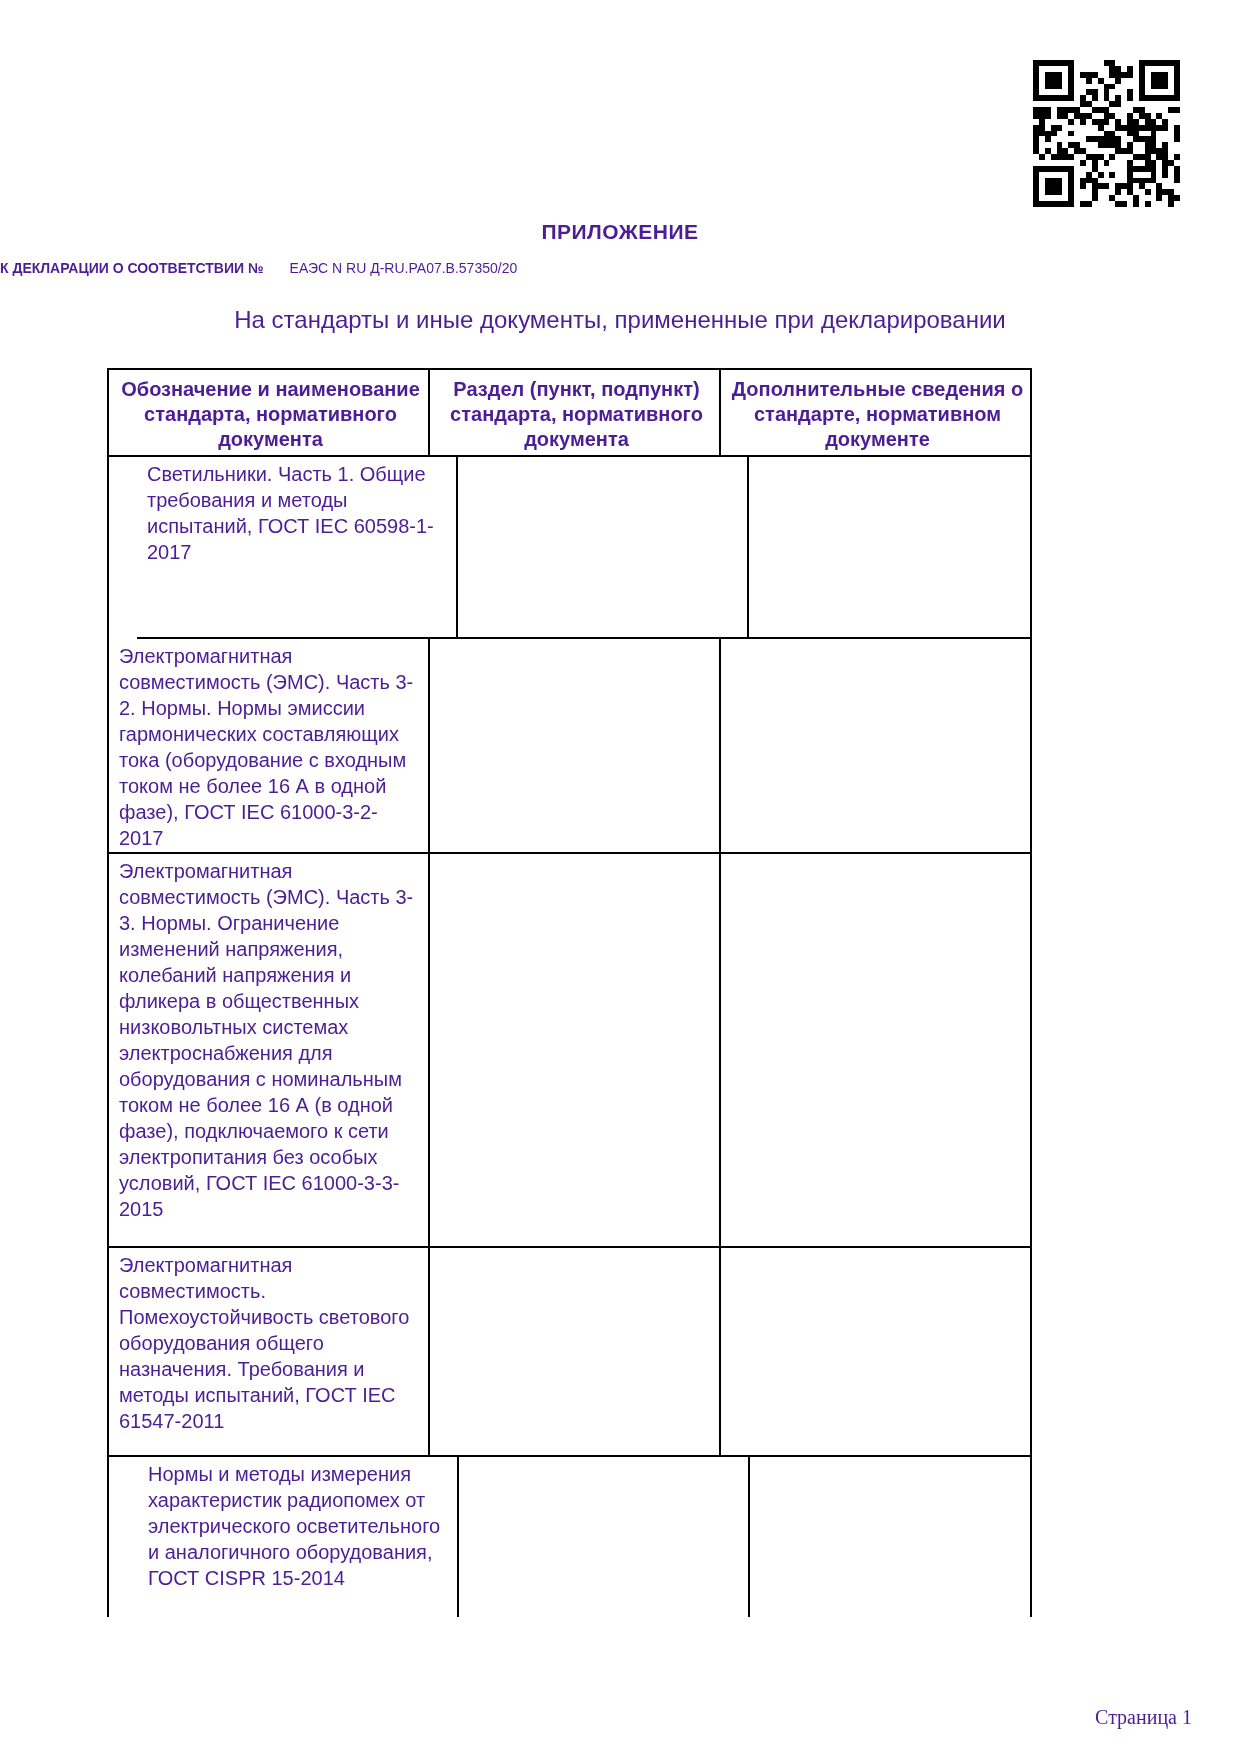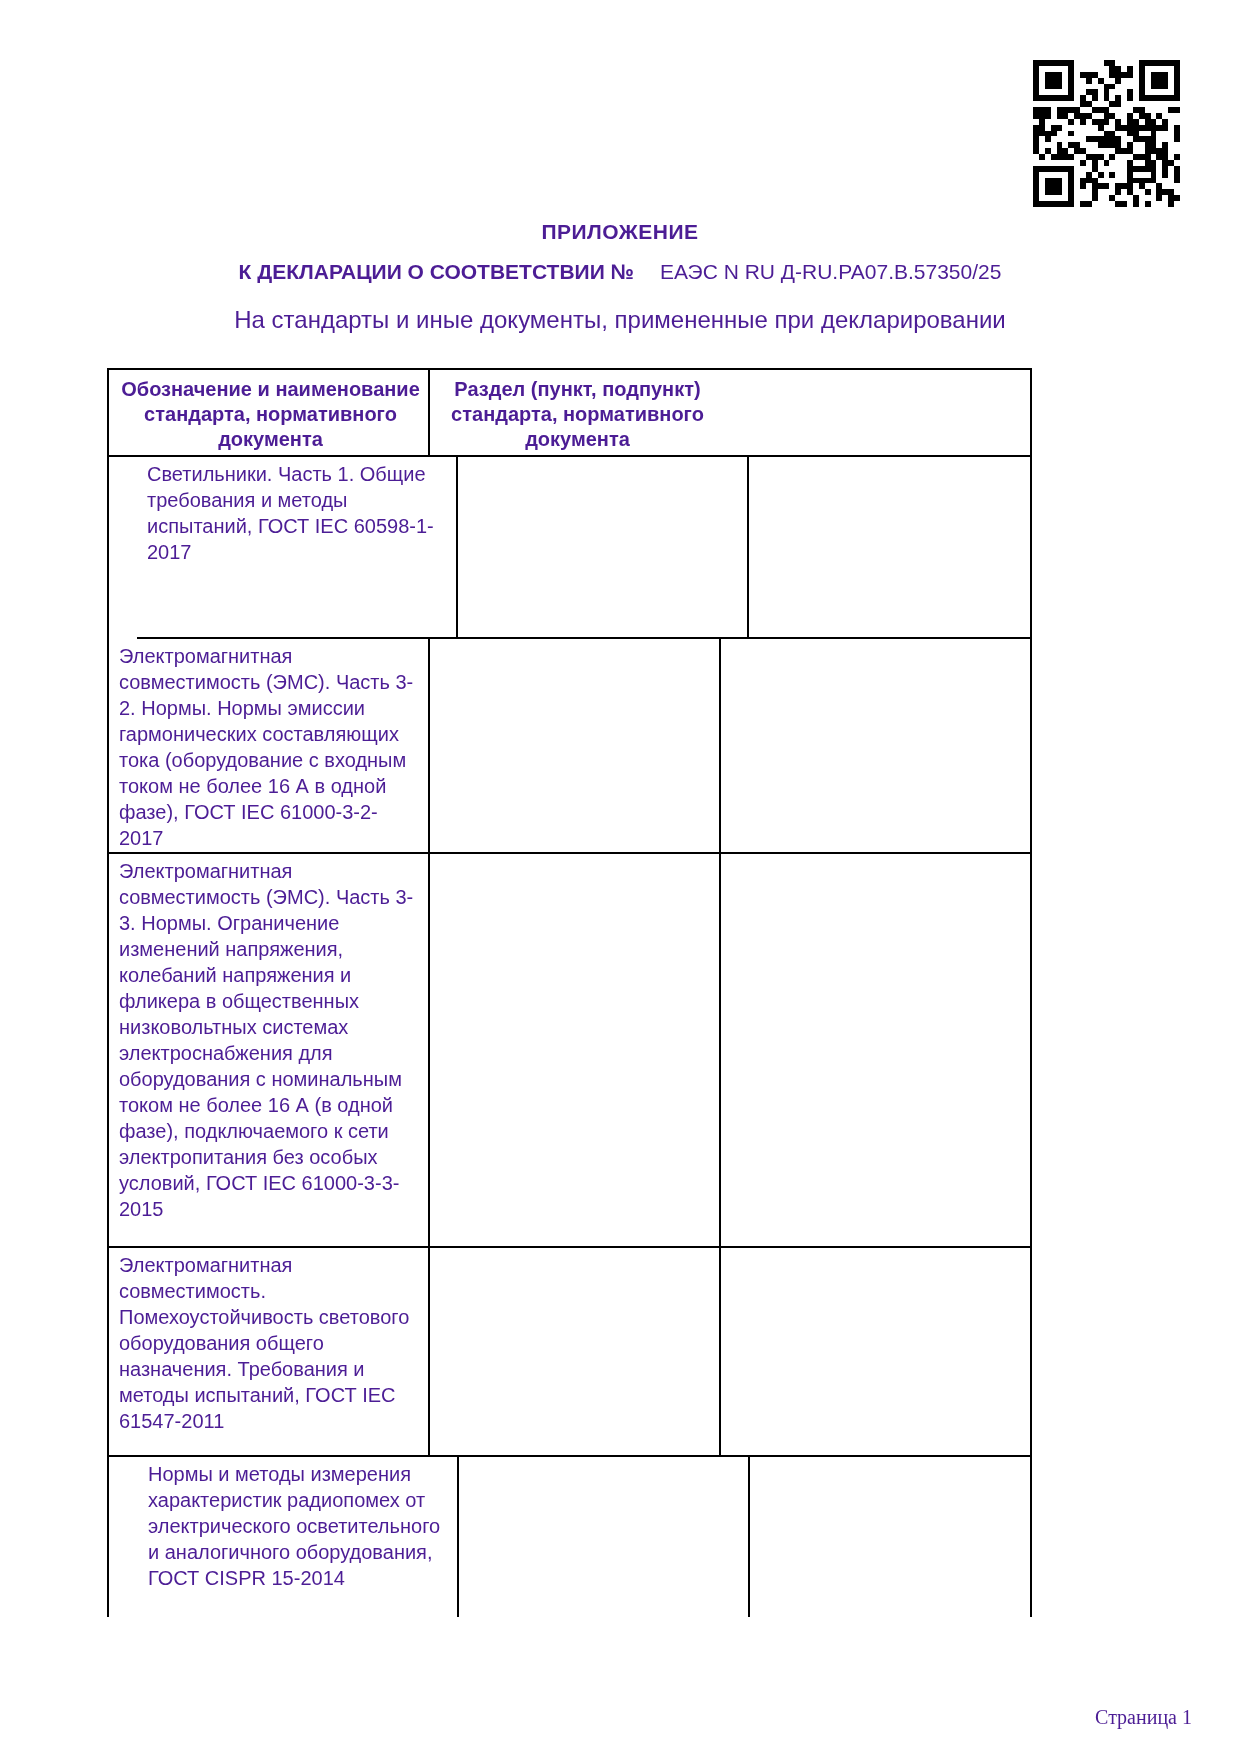--- a/index.html
+++ b/index.html
@@ -30,24 +30,23 @@
     font-size: 21px;
     font-weight: bold;
     letter-spacing: 0.5px;
   }
   .decl-line {
     position: absolute;
     top: 260px;
     left: 0;
     width: 100%;
     display: flex;
-    justify-content: center;
     align-items: baseline;
     gap: 26px;
-    font-size: 21px;
+    font-size: 14px;
   }
   .decl-line .label { font-weight: bold; }
   .desc-line {
     position: absolute;
     top: 306px;
     left: 0;
     width: 100%;
     text-align: center;
     font-size: 24px;
   }
@@ -410,29 +409,30 @@
         <rect x="17" y="24" width="1" height="1" fill="#000"></rect>
         <rect x="19" y="24" width="1" height="1" fill="#000"></rect>
         <rect x="23" y="24" width="1" height="1" fill="#000"></rect>
       </svg>
   </div>
 
   <div class="doc-title">ПРИЛОЖЕНИЕ</div>
 
   <div class="decl-line">
     <span class="label">К ДЕКЛАРАЦИИ О СООТВЕТСТВИИ №</span>
-    <span class="number">ЕАЭС N RU Д-RU.РА07.В.57350/25</span>
+    <span class="number">ЕАЭС N RU Д-RU.РА07.В.57350/20</span>
   </div>
 
   <div class="desc-line">На стандарты и иные документы, примененные при декларировании</div>
 
   <div class="std-table">
     <div class="trow thead">
       <div class="cell">Обозначение и наименование стандарта, нормативного документа</div>
       <div class="cell">Раздел (пункт, подпункт) стандарта, нормативного документа</div>
+      <div class="cell">Дополнительные сведения о стандарте, нормативном документе</div>
     </div>
     <div class="trow r1">
       <div class="cell">Светильники. Часть 1. Общие требования и методы испытаний, ГОСТ IEC 60598-1-2017</div>
       <div class="cell"></div>
       <div class="cell"></div>
     </div>
     <div class="trow r2">
       <div class="cell">Электромагнитная совместимость (ЭМС). Часть 3-2. Нормы. Нормы эмиссии гармонических составляющих тока (оборудование с входным током не более 16 А в одной фазе), ГОСТ IEC 61000-3-2-2017</div>
       <div class="cell"></div>
       <div class="cell"></div>

